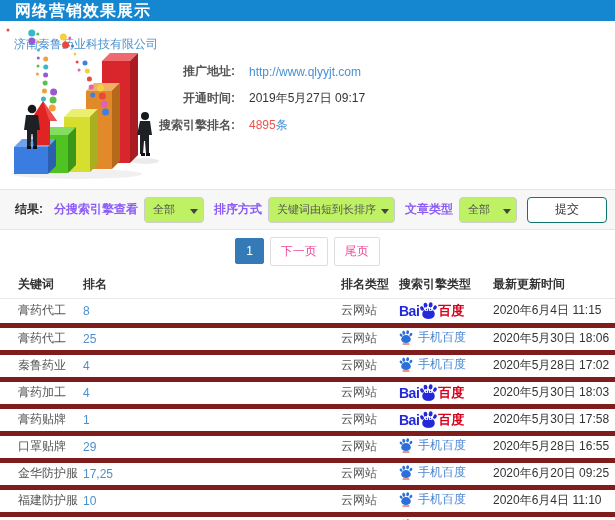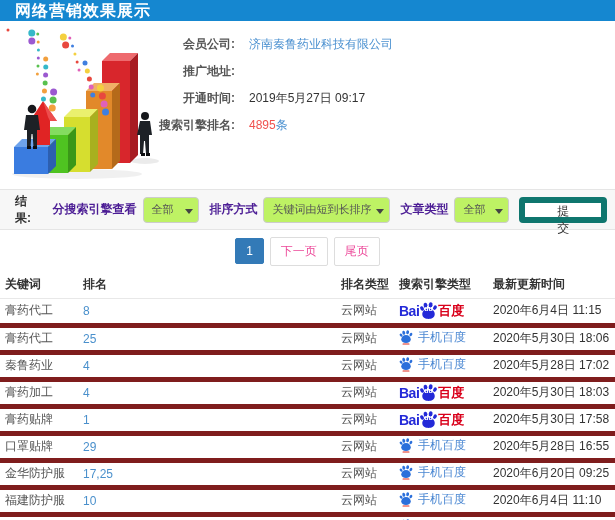--- a/index.html
+++ b/index.html
@@ -19,44 +19,44 @@
   .info-value { margin-left:14px; color:#333; }
   a.blue-link { color:#4a90d0; text-decoration:none; cursor:pointer; }
   .red-num { color:#f0524f; }
   .blue-unit { color:#4a90d0; }
 
   
   .filter-bar { height:41px; background:#f7f7f7; border-top:1px solid #e5e5e5;
     border-bottom:1px solid #e5e5e5; display:flex; align-items:center; padding:0 8px 0 15px; }
   .fb-label { font-weight:bold; color:#333; }
   .fb-controls { margin-left:auto; display:flex; align-items:center; }
-  .fb-controls label { font-weight:bold; color:#4c1d95; margin:0 6px 0 10px; white-space:nowrap; }
+  .fb-controls label { font-weight:bold; color:#8b5cf6; margin:0 6px 0 10px; white-space:nowrap; }
   .select { position:relative; display:inline-flex; align-items:center; height:26px;
     background:#bef264; border:1px solid #ccc; border-radius:4px; padding:0 18px 0 8px;
     font-size:11px; color:#555; cursor:pointer; white-space:nowrap; }
   .caret { position:absolute; right:5px; top:11px; width:0; height:0;
     border-left:4px solid transparent; border-right:4px solid transparent;
     border-top:5px solid #444; }
   .submit-btn { margin-left:10px; height:26px; padding:0 27px; background:#fff;
-    border:6px solid #0f766e; border-radius:4px; font-size:12px; color:#333; cursor:pointer;
+    border:1px solid #0f766e; border-radius:4px; font-size:12px; color:#333; cursor:pointer;
     font-family:inherit; }
 
   
   .pager { height:42px; display:flex; align-items:center; justify-content:center; }
   .page { display:inline-block; padding:5px 10px; border:1px solid #ddd; background:#fff;
     color:#ec4899; margin:0 3px; border-radius:2px; text-decoration:none; cursor:pointer;
     font-size:12px; min-width:12px; text-align:center; }
   .page.active { background:#337ab7; border-color:#337ab7; color:#fff; }
 
   
   table { width:615px; border-collapse:collapse; table-layout:fixed; }
   th { font-weight:bold; color:#333; text-align:left; height:26px; font-size:12px;
     border-bottom:1px solid #e8e8e8; }
   td { height:27px; border-bottom:5px solid #7f1d1d; font-size:12px; vertical-align:middle; }
-  .c1 { padding-left:5px; }
+  .c1 { padding-left:18px; }
   .c3 { padding-left:5px; }
   .c4 { padding-left:8px; }
   .c5 { padding-left:5px; }
   td.c1 { color:#555; }
   td.c3 { color:#555; }
   td.c5 { color:#333; }
   a.rank-link { color:#4a90cc; text-decoration:none; cursor:pointer; }
 
   
   .bd-pc { display:inline-block; height:20px; line-height:20px; white-space:nowrap; cursor:pointer; }
@@ -166,25 +166,25 @@
         <circle cx="29.833333333333336" cy="14" r="3.5" fill="#9b59d0"></circle>
         <circle cx="77.04444444444445" cy="43" r="1.5" fill="#e061b8"></circle>
         <circle cx="41.46666666666667" cy="72" r="2.5" fill="#35b8c9"></circle>
         <circle cx="63.63333333333334" cy="18" r="3.5" fill="#e8483e"></circle>
         <circle cx="35.394444444444446" cy="47" r="1.5" fill="#f2a03d"></circle>
       </g>
   </svg>
 
   <div class="info-block">
     <div class="info-row">
-      <span class="info-label">会员公司:</span>
       <a class="blue-link info-value">济南秦鲁药业科技有限公司</a>
     </div>
     <div class="info-row">
       <span class="info-label">推广地址:</span>
+      <a class="blue-link info-value">http://www.qlyyjt.com</a>
     </div>
     <div class="info-row">
       <span class="info-label">开通时间:</span>
       <span class="info-value">2019年5月27日 09:17</span>
     </div>
     <div class="info-row">
       <span class="info-label">搜索引擎排名:</span>
       <span class="info-value">
         <span class="red-num">4895</span><span class="blue-unit">条</span>
       </span>

